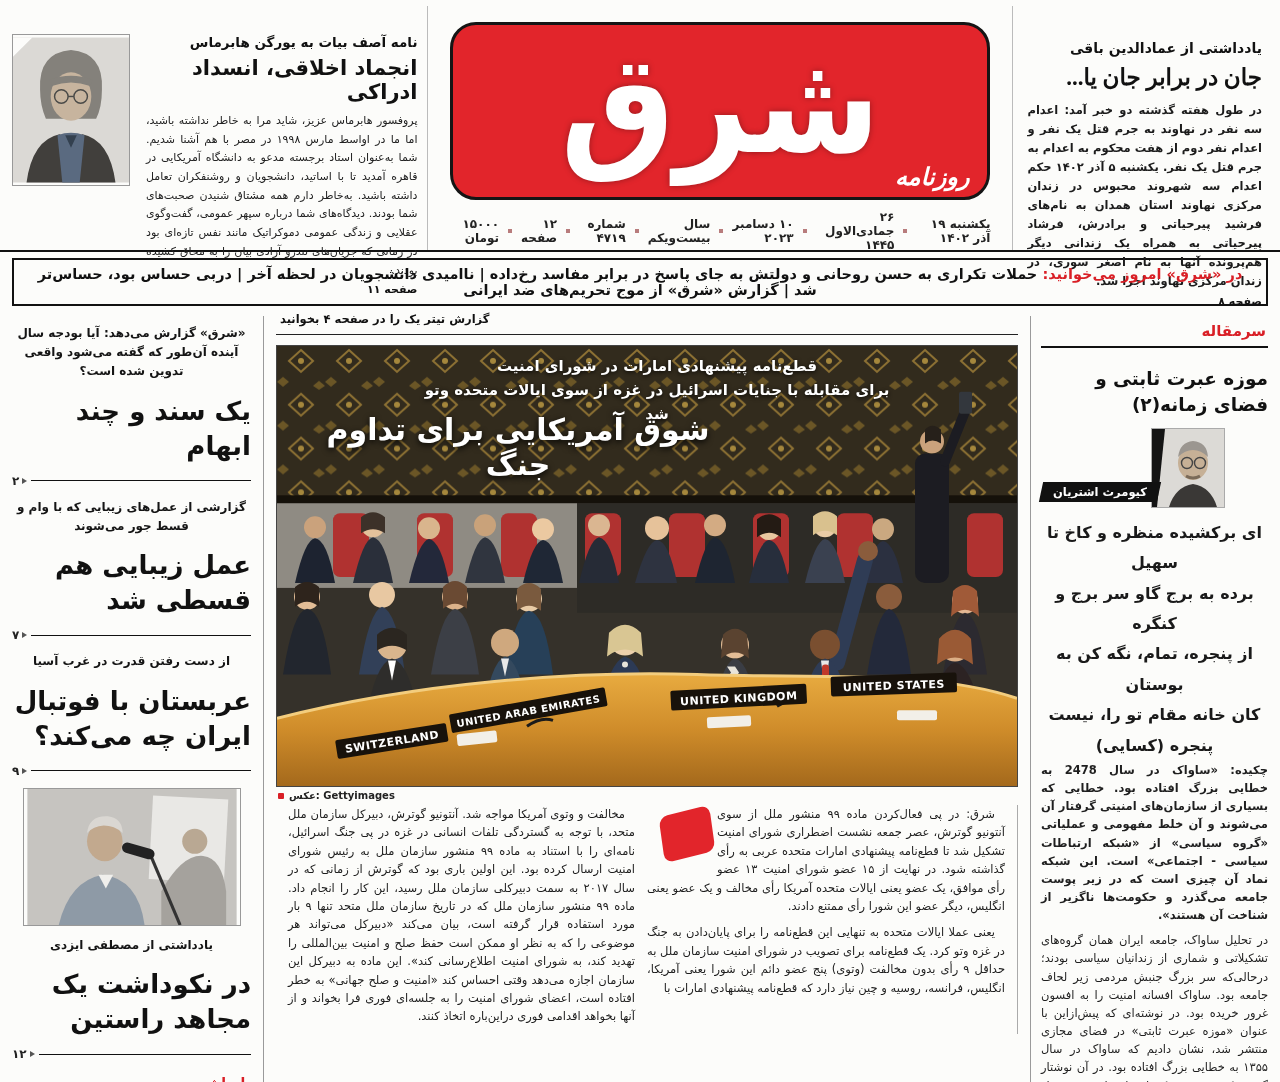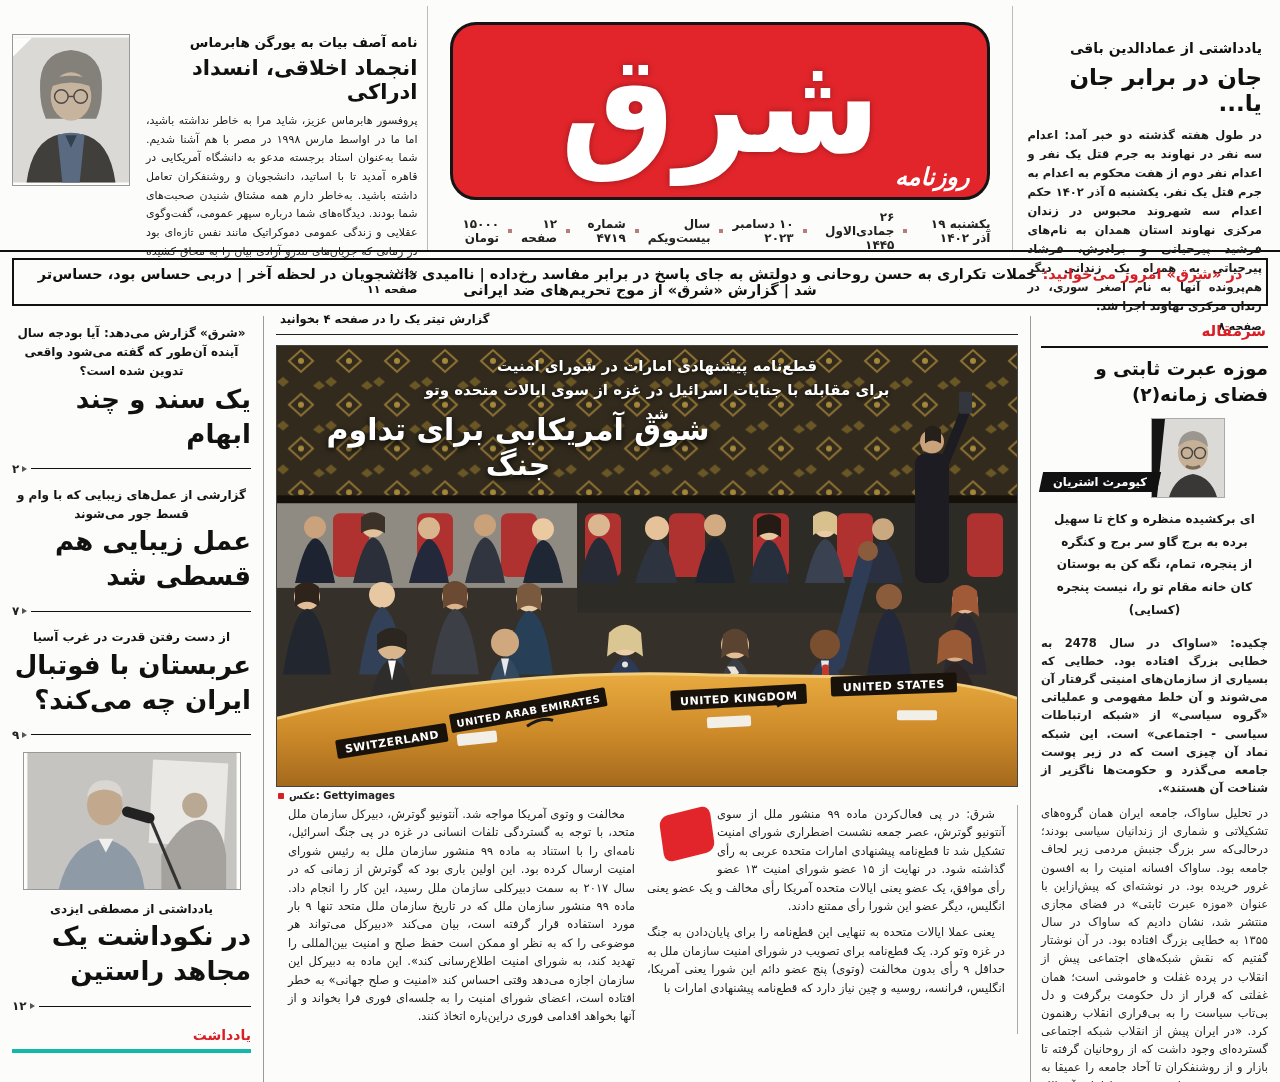--- a/index.html
+++ b/index.html
@@ -5,21 +5,21 @@
   * { margin:0; padding:0; box-sizing:border-box; }
   html,body { background:#e8e8e4; }
   body { font-family:"DejaVu Sans", sans-serif; }
   .page { position:relative; width:1280px; height:1082px; margin:0 auto; background:#fcfcfa;
           direction:rtl; overflow:hidden; color:#111; }
 
   
   .masthead { display:flex; height:252px; padding:6px 12px 0; border-bottom:2px solid #111; }
   .head-right { width:256px; padding:34px 6px 0 14px; }
   .head-right .kicker { font-size:14px; font-weight:bold; text-align:right; }
-  .head-right .hl { font-size:23px; font-weight:bold; text-align:right; margin:8px 0 10px; }
+  .head-right .hl { font-size:23px; font-weight:bold; text-align:right; margin:8px 0 10px;font-family:Liberation Serif, serif; }
   .head-right .body { font-size:11.5px; font-weight:bold; line-height:1.65; text-align:justify; color:#1c1c1c; }
   .head-right .pg { font-size:11px; font-weight:bold; margin-top:4px; }
 
   .head-center { flex:1; position:relative; border-left:1px solid #bbb; border-right:1px solid #bbb; padding:0 22px; }
   .logo-box { position:relative; width:540px; height:178px; margin:16px auto 0; background:#e2252b;
               border:3px solid #151515; border-radius:26px; overflow:hidden; }
   .logo-word { position:absolute; top:46%; left:50%; transform:translate(-50%,-50%) scaleY(1.08);
                font-size:128px; font-weight:bold; color:#fff; text-shadow:0 0 6px rgba(0,0,0,.35); line-height:1; }
   .logo-sub { position:absolute; bottom:6px; right:18px; color:#fff; font-size:24px; font-weight:bold;
               font-style:italic; }
@@ -41,29 +41,29 @@
             font-size:14.5px; font-weight:bold; color:#111; }
   .banner-label { color:#d91f26; }
 
   
   .content { display:flex; gap:12px; padding:4px 12px 0; height:792px; overflow:hidden; }
 
   
   .col-edit { width:238px; flex:0 0 auto; border-left:1px solid #9a9a9a; padding-left:10px; }
   .sec-label { color:#d91f26; font-size:15px; font-weight:bold; letter-spacing:4px; text-align:right;
                padding:6px 2px 6px 0; border-bottom:2px solid #111; }
-  .edit-hl { font-size:18.5px; font-weight:bold; text-align:right; line-height:1.4; margin:8px 0 10px; }
+  .edit-hl { font-size:18.5px; font-weight:bold; text-align:right; line-height:1.4; margin:18px 0 10px; }
   .author-row { display:flex; justify-content:flex-start; align-items:flex-end; gap:0; margin:4px 0 10px; direction:ltr; }
   .author-row .avatar { width:74px; height:80px; border:1px solid #aaa; }
   .avatar svg { display:block; width:100%; height:100%; }
   .badges { display:flex; flex-direction:column; gap:4px; margin-right:-8px; margin-bottom:6px; z-index:2; }
   .badge { background:#111; color:#fff; font-size:11.5px; font-weight:bold; padding:3px 12px;
            transform:skewX(-12deg); white-space:nowrap; }
   .badge > span { display:inline-block; transform:skewX(12deg); }
-  .poem { font-size:12px; font-weight:bold; line-height:1.9; text-align:center; margin:2px 0 12px; color:#1a1a1a; }
+  .poem { font-size:16px; font-weight:bold; line-height:1.9; text-align:center; margin:2px 0 0; color:#1a1a1a; }
   .edit-body p { font-size:11.5px; line-height:1.58; text-align:justify; color:#1f1f1f; margin-bottom:7px; }
   .edit-body p:first-child { font-weight:bold; }
 
   
   .col-main { flex:1; min-width:0; }
   .lead-kicker { font-size:16.5px; font-weight:bold; text-align:right; margin:8px 2px 0; }
   .lead-hl { font-size:76px; font-weight:bold; text-align:center; line-height:1.12; letter-spacing:-1px; }
   .lead-note { font-size:11.5px; font-weight:bold; text-align:left; margin:-4px 0 8px 4px; }
   .lead-rule { border-bottom:1.5px solid #222; margin-bottom:10px; }
   .photo-wrap { position:relative; width:100%; height:442px; background:#262115; border:1px solid #444; }
@@ -81,21 +81,21 @@
   .art-col.first { padding-left:12px; }
   .art-col.second { border-right:1px solid #aaa; padding-right:12px; }
   .art-col p { margin-bottom:8px; text-indent:10px; }
   .diamond { float:left; width:52px; height:46px; background:#e2252b; border-radius:9px;
              transform:rotate(-14deg) skewX(-6deg); margin:6px 4px 6px 14px; }
 
   
   .col-left { width:252px; flex:0 0 auto; border-right:1px solid #9a9a9a; padding-right:12px; }
   .item { padding-top:8px; }
   .item .kicker { font-size:12px; font-weight:bold; text-align:center; line-height:1.6; color:#151515; }
-  .item .hl { font-size:26px; font-weight:bold; text-align:right; line-height:1.35; margin-top:0; }
+  .item .hl { font-size:26px; font-weight:bold; text-align:right; line-height:1.35; margin-top:12px; }
   .pagerule { display:flex; direction:ltr; align-items:center; margin:10px 0 2px; }
   .pg-num { font-size:12px; font-weight:bold; color:#222; }
   .pg-arrow { width:0; height:0; border-top:3px solid transparent; border-bottom:3px solid transparent;
               border-left:5px solid #555; margin:0 4px 0 3px; }
   .pg-line { flex:1; height:1px; background:#111; }
   .mic-photo { width:218px; height:138px; margin:10px auto 2px; border:1px solid #999; }
   .mic-photo svg { display:block; width:100%; height:100%; }
   .note-sec { margin-top:14px; }
   .note-label { color:#d91f26; font-size:14px; font-weight:bold; letter-spacing:5px; text-align:right;
                 padding-bottom:6px; border-bottom:4px solid #14b8a6; }

